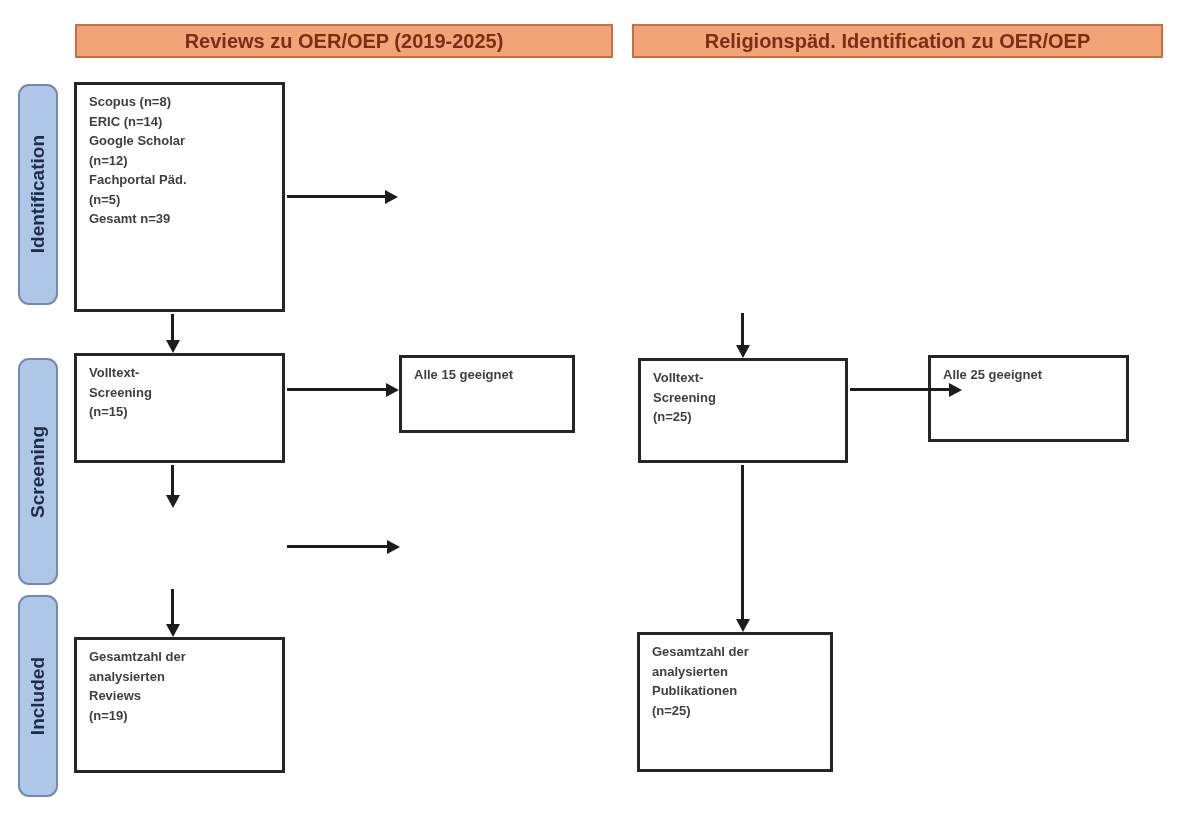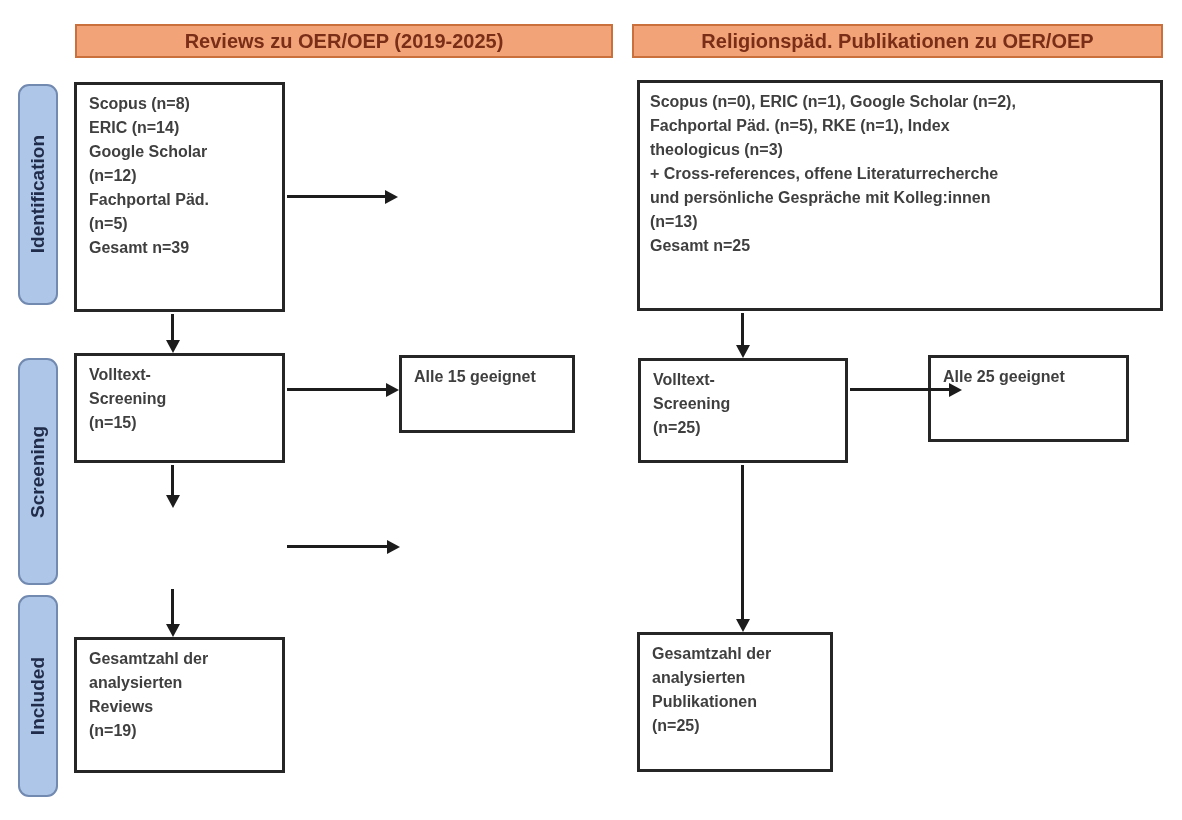--- a/index.html
+++ b/index.html
@@ -26,38 +26,38 @@
     border-radius:11px;color:var(--stage-text);
     display:flex;align-items:center;justify-content:center;
   }
   .stage span{
     writing-mode:vertical-rl;transform:rotate(180deg);
     font-size:19px;font-weight:bold;white-space:nowrap;
   }
   .box{
     position:absolute;box-sizing:border-box;background:#fff;
     border:3px solid var(--box-border);color:var(--box-text);
-    font-size:16px;font-weight:bold;line-height:1.5;
+    font-size:13px;font-weight:bold;line-height:1.5;
     padding:7px 12px;white-space:pre-line;
   }
   .box.wide{padding:7px 10px;}
   .arrow{position:absolute;}
   .arrow i{position:absolute;display:block;}
   .arrow .shaft{background:var(--arrow);}
   .arrow .head{width:0;height:0;border-style:solid;}
   .arrow .head.right{border-width:7px 0 7px 13px;border-color:transparent transparent transparent var(--arrow);}
   .arrow .head.down{border-width:13px 7px 0 7px;border-color:var(--arrow) transparent transparent transparent;}
 </style>
 </head>
 <body>
 
 <div class="canvas">
 
   <div class="col-header" style="left:75px;top:24px;width:538px;height:34px">Reviews zu OER/OEP (2019-2025)</div>
-  <div class="col-header" style="left:632px;top:24px;width:531px;height:34px">Religionspäd. Publikationen zu OER/OEP</div>
+  <div class="col-header" style="left:632px;top:24px;width:531px;height:34px">Religionspäd. Identification zu OER/OEP</div>
 
   <div class="stage" style="left:18px;top:84px;width:40px;height:221px">
     <span>Identification</span>
   </div>
   <div class="stage" style="left:18px;top:358px;width:40px;height:227px">
     <span>Screening</span>
   </div>
   <div class="stage" style="left:18px;top:595px;width:40px;height:202px">
     <span>Included</span>
   </div>
@@ -71,27 +71,20 @@
 Gesamt n=39</div>
   <div class="box" style="left:74px;top:353px;width:211px;height:110px">Volltext-
 Screening
 (n=15)</div>
   <div class="box" style="left:399px;top:355px;width:176px;height:78px">Alle 15 geeignet</div>
   <div class="box" style="left:74px;top:637px;width:211px;height:136px">Gesamtzahl der
 analysierten
 Reviews
 (n=19)</div>
 
-  <div class="box wide" style="left:637px;top:80px;width:526px;height:231px">Scopus (n=0), ERIC (n=1), Google Scholar (n=2),
-Fachportal Päd. (n=5), RKE (n=1), Index
-theologicus (n=3)
-+ Cross-references, offene Literaturrecherche
-und persönliche Gespräche mit Kolleg:innen
-(n=13)
-Gesamt n=25</div>
   <div class="box" style="left:638px;top:358px;width:210px;height:105px">Volltext-
 Screening
 (n=25)</div>
   <div class="box" style="left:928px;top:355px;width:201px;height:87px">Alle 25 geeignet</div>
   <div class="box" style="left:637px;top:632px;width:196px;height:140px">Gesamtzahl der
 analysierten
 Publikationen
 (n=25)</div>
 
   <div class="arrow" style="left:287px;top:190px;width:111px;height:14px">

